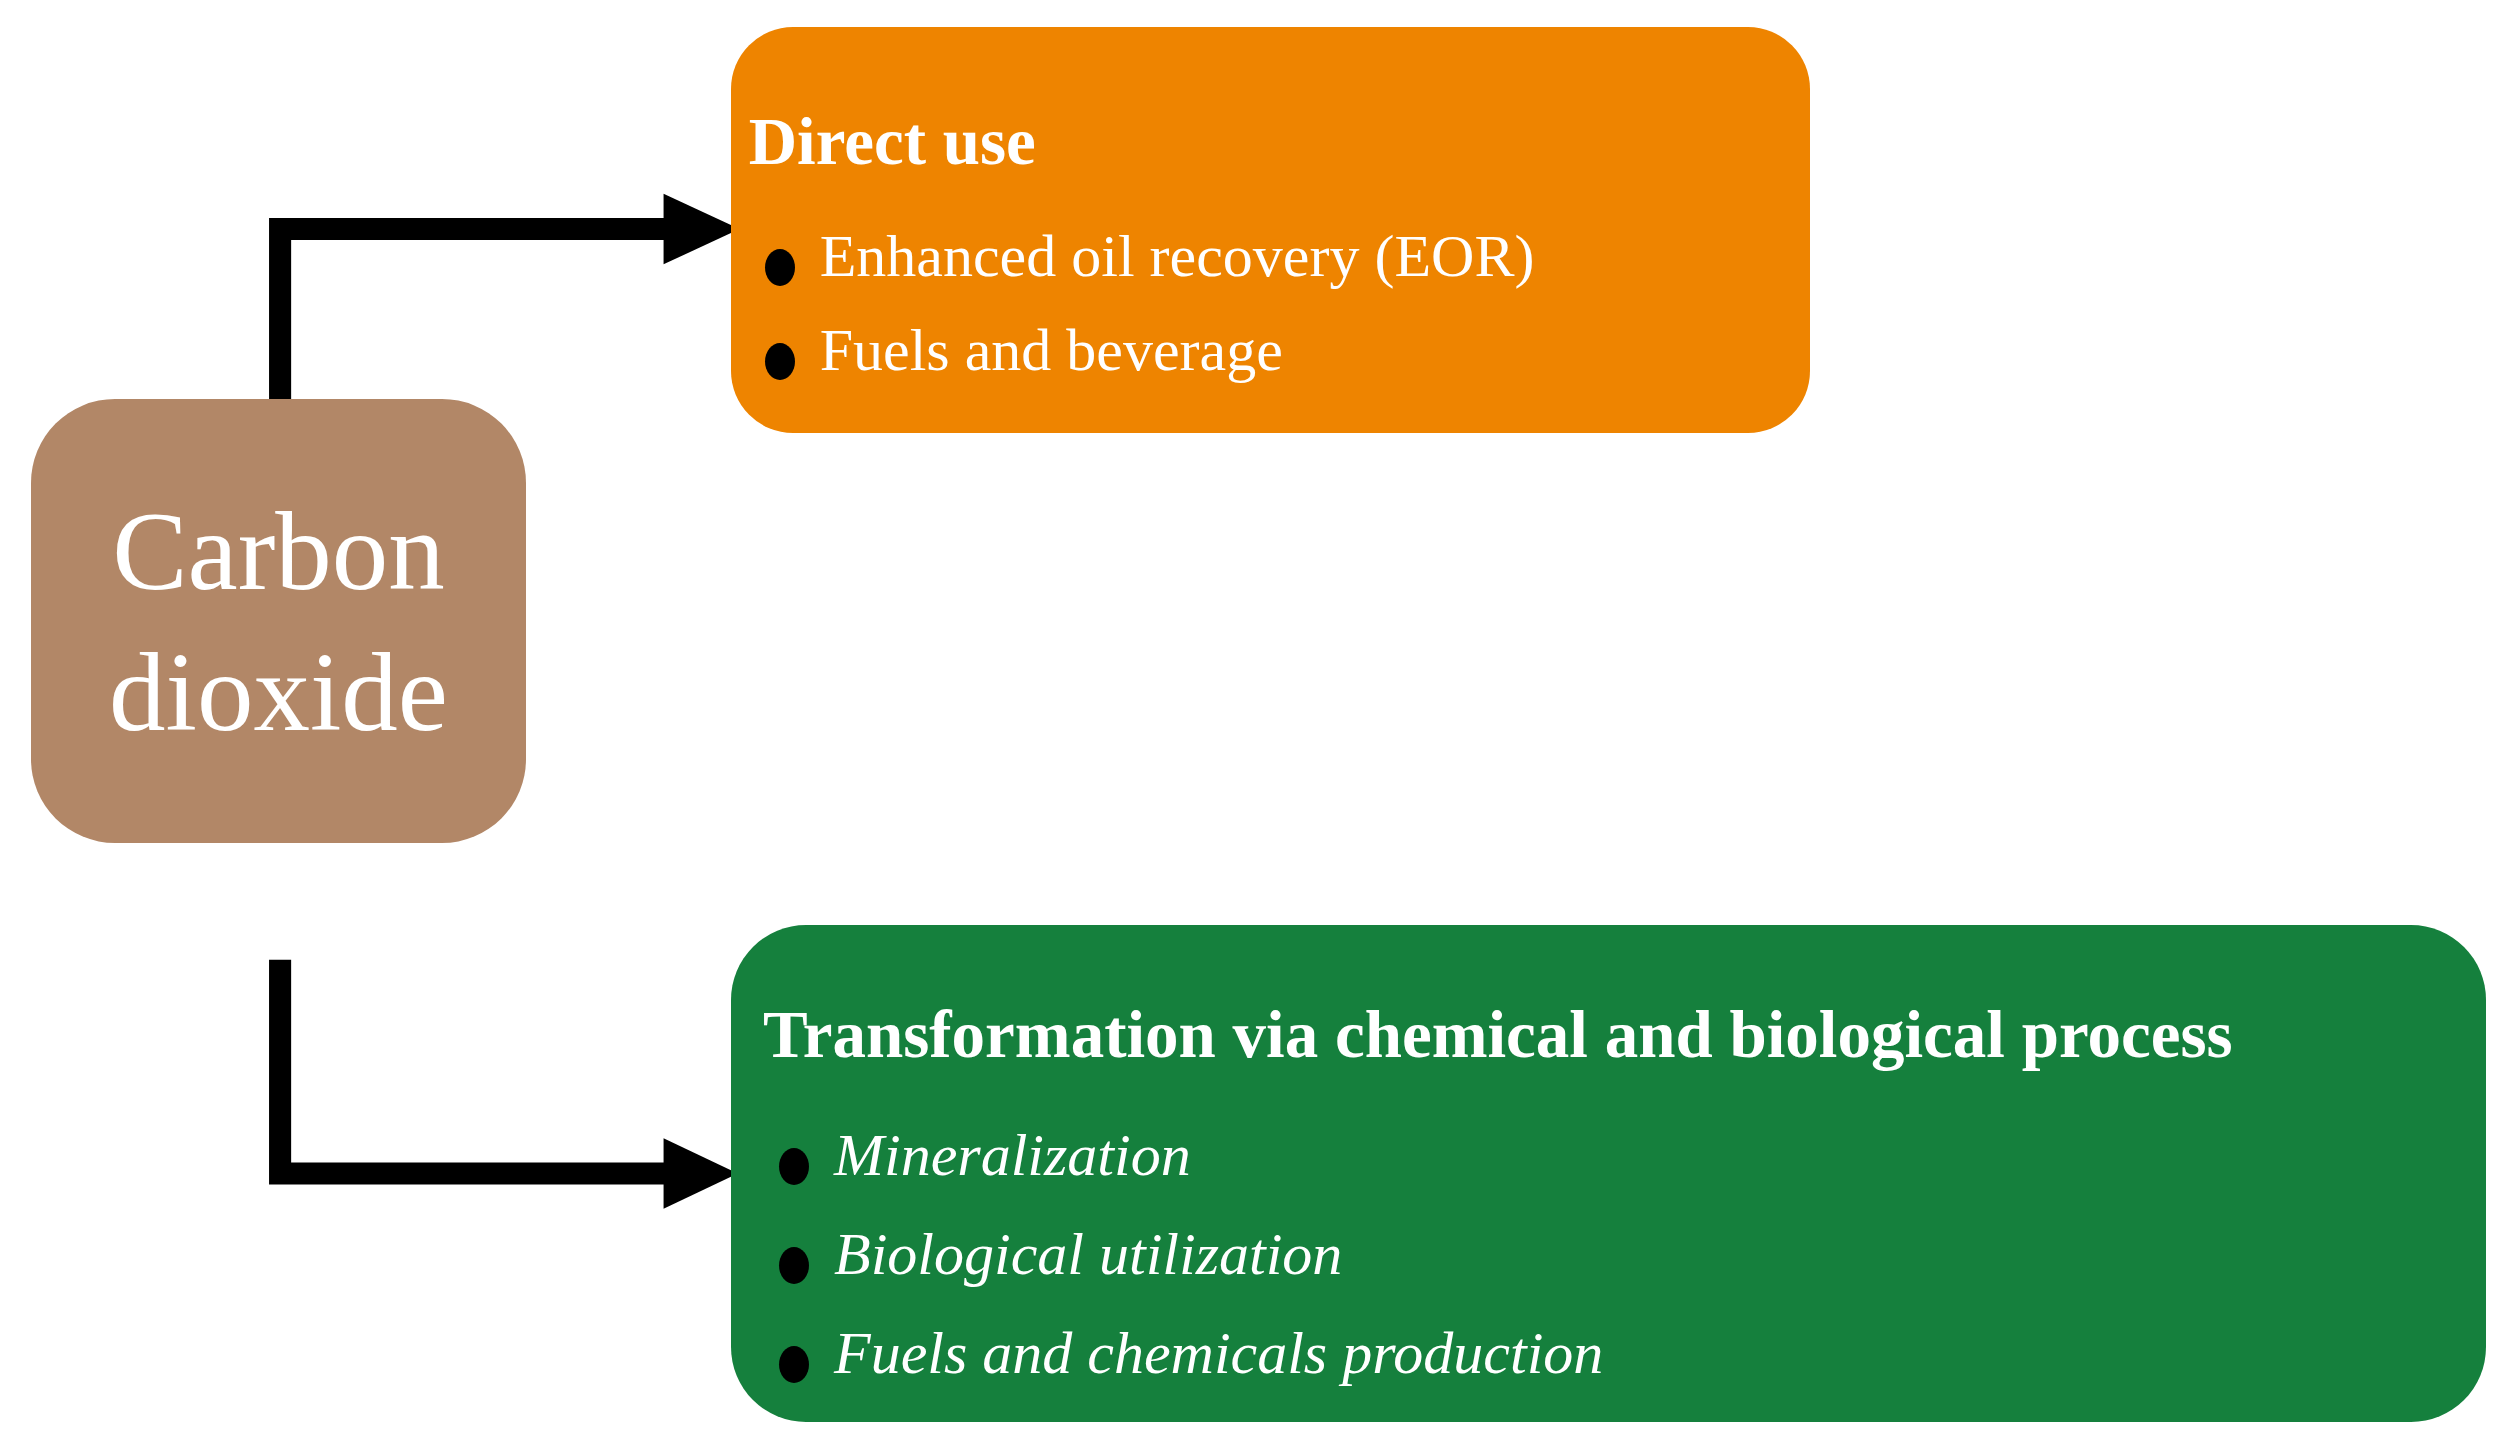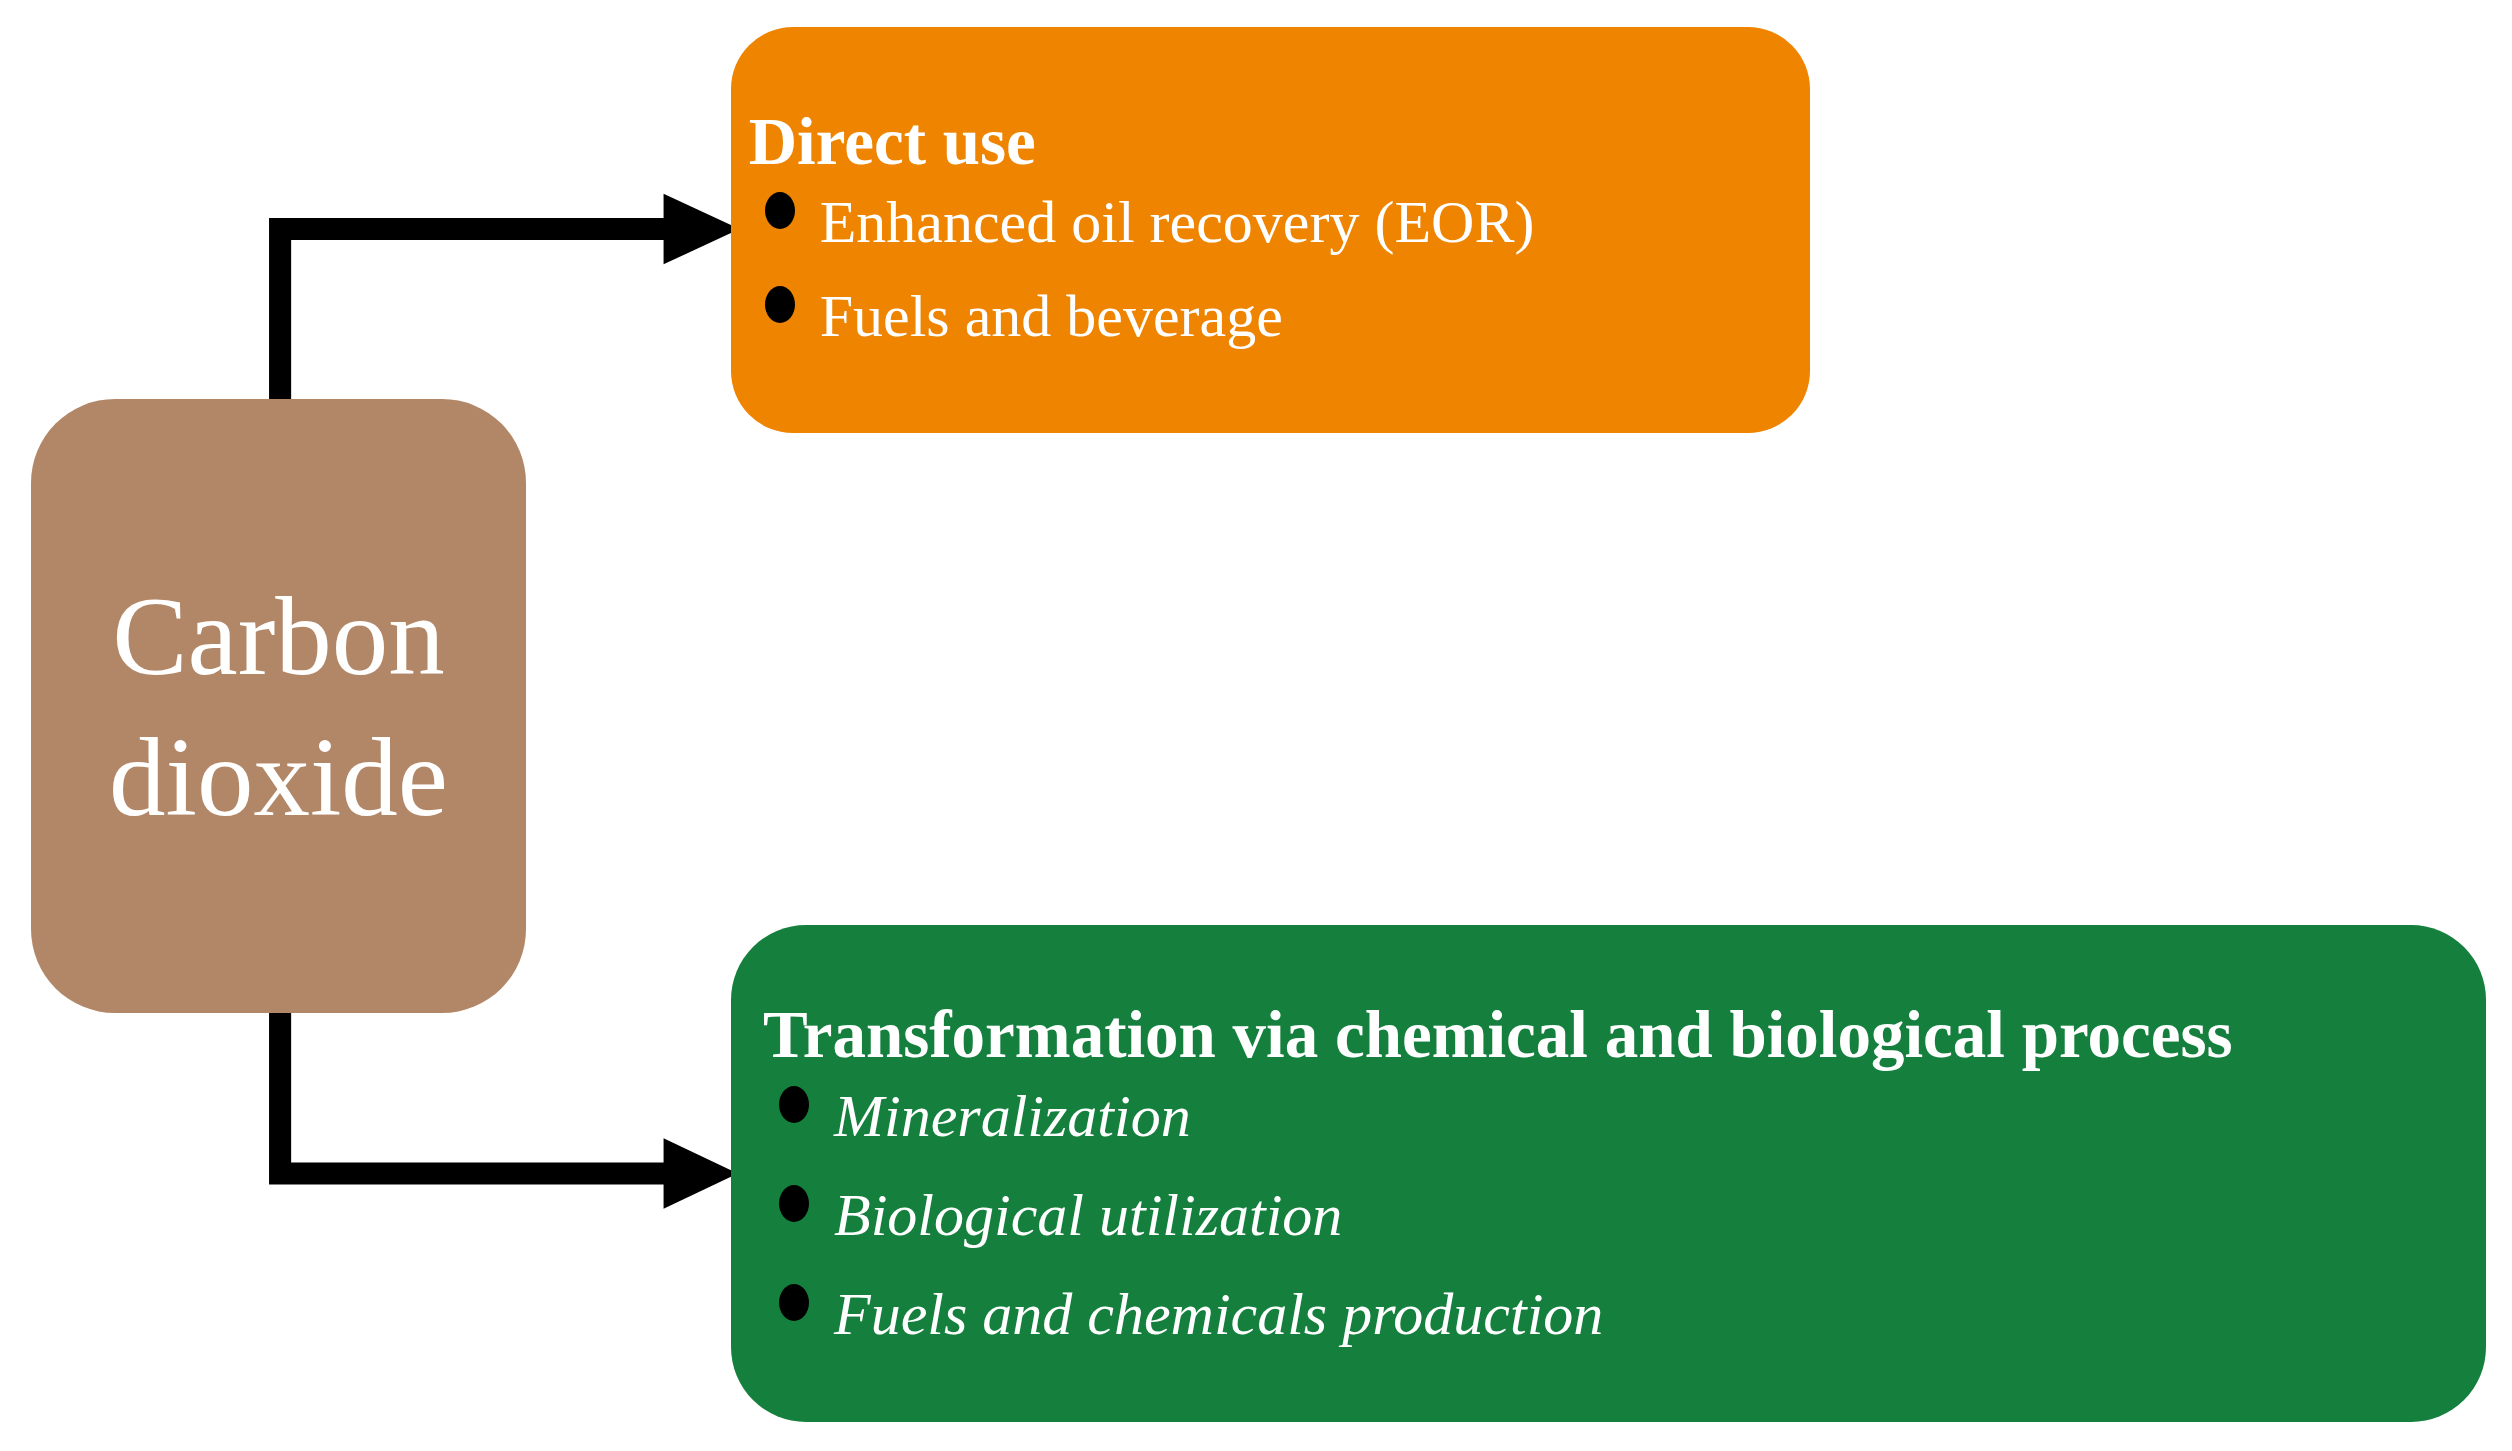--- a/index.html
+++ b/index.html
@@ -28,21 +28,21 @@
   .box {
     position: absolute;
     color: #ffffff;
     box-sizing: border-box;
     z-index: 2;
   }
   .box-source {
     left: 31px;
     top: 399px;
     width: 495px;
-    height: 614px;
+    height: 444px;
     border-radius: 84px;
     display: flex;
     align-items: center;
     justify-content: center;
     text-align: center;
     font-size: 113px;
     line-height: 141px;
   }
   .box-target-top {
     left: 731px;
@@ -64,21 +64,21 @@
     font-size: 67px;
     font-weight: 700;
     line-height: 81px;
     white-space: nowrap;
   }
   .bullet-list {
     margin-top: 10.6px;
   }
   .bullet-row {
     display: flex;
-    align-items: flex-start;
+    align-items: flex-end;
   }
   .box-target-top .bullet-row { height: 94px; }
   .box-target-bottom .bullet-row { height: 99px; font-style: italic; }
   .dot {
     flex: 0 0 auto;
     width: 30px;
     height: 37px;
     border-radius: 50%;
     background: #000000;
     margin-left: 16px;

